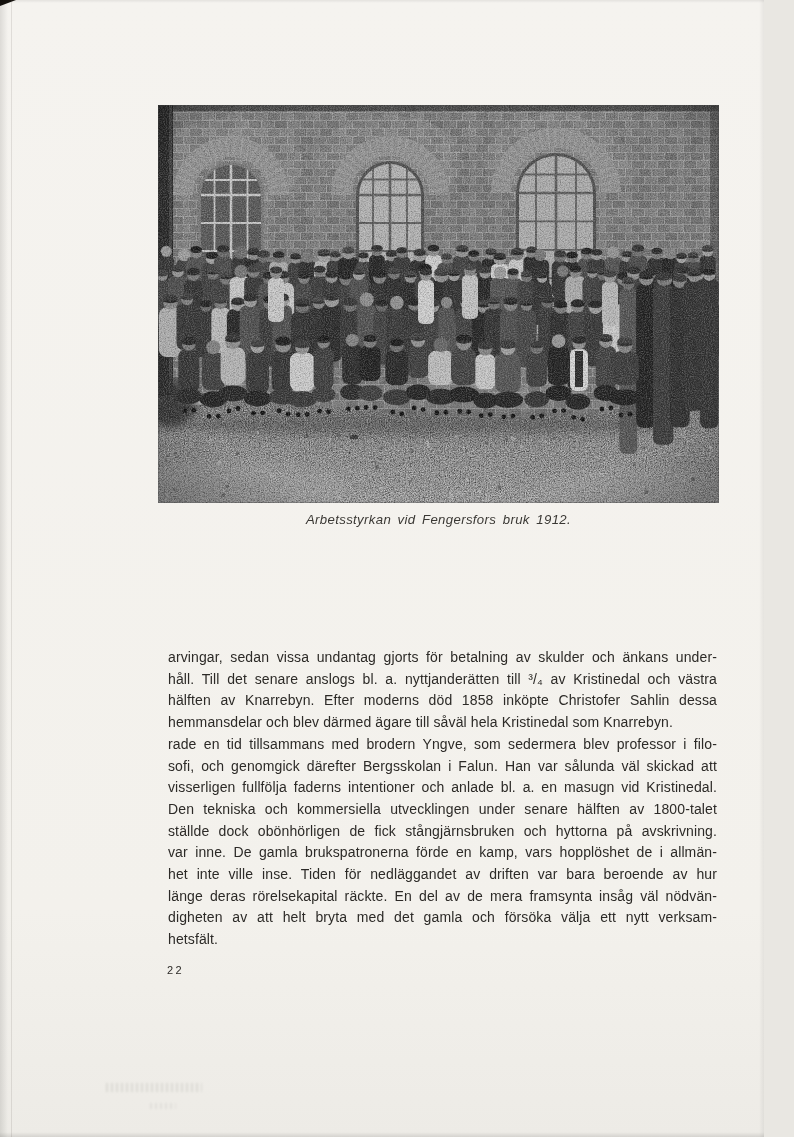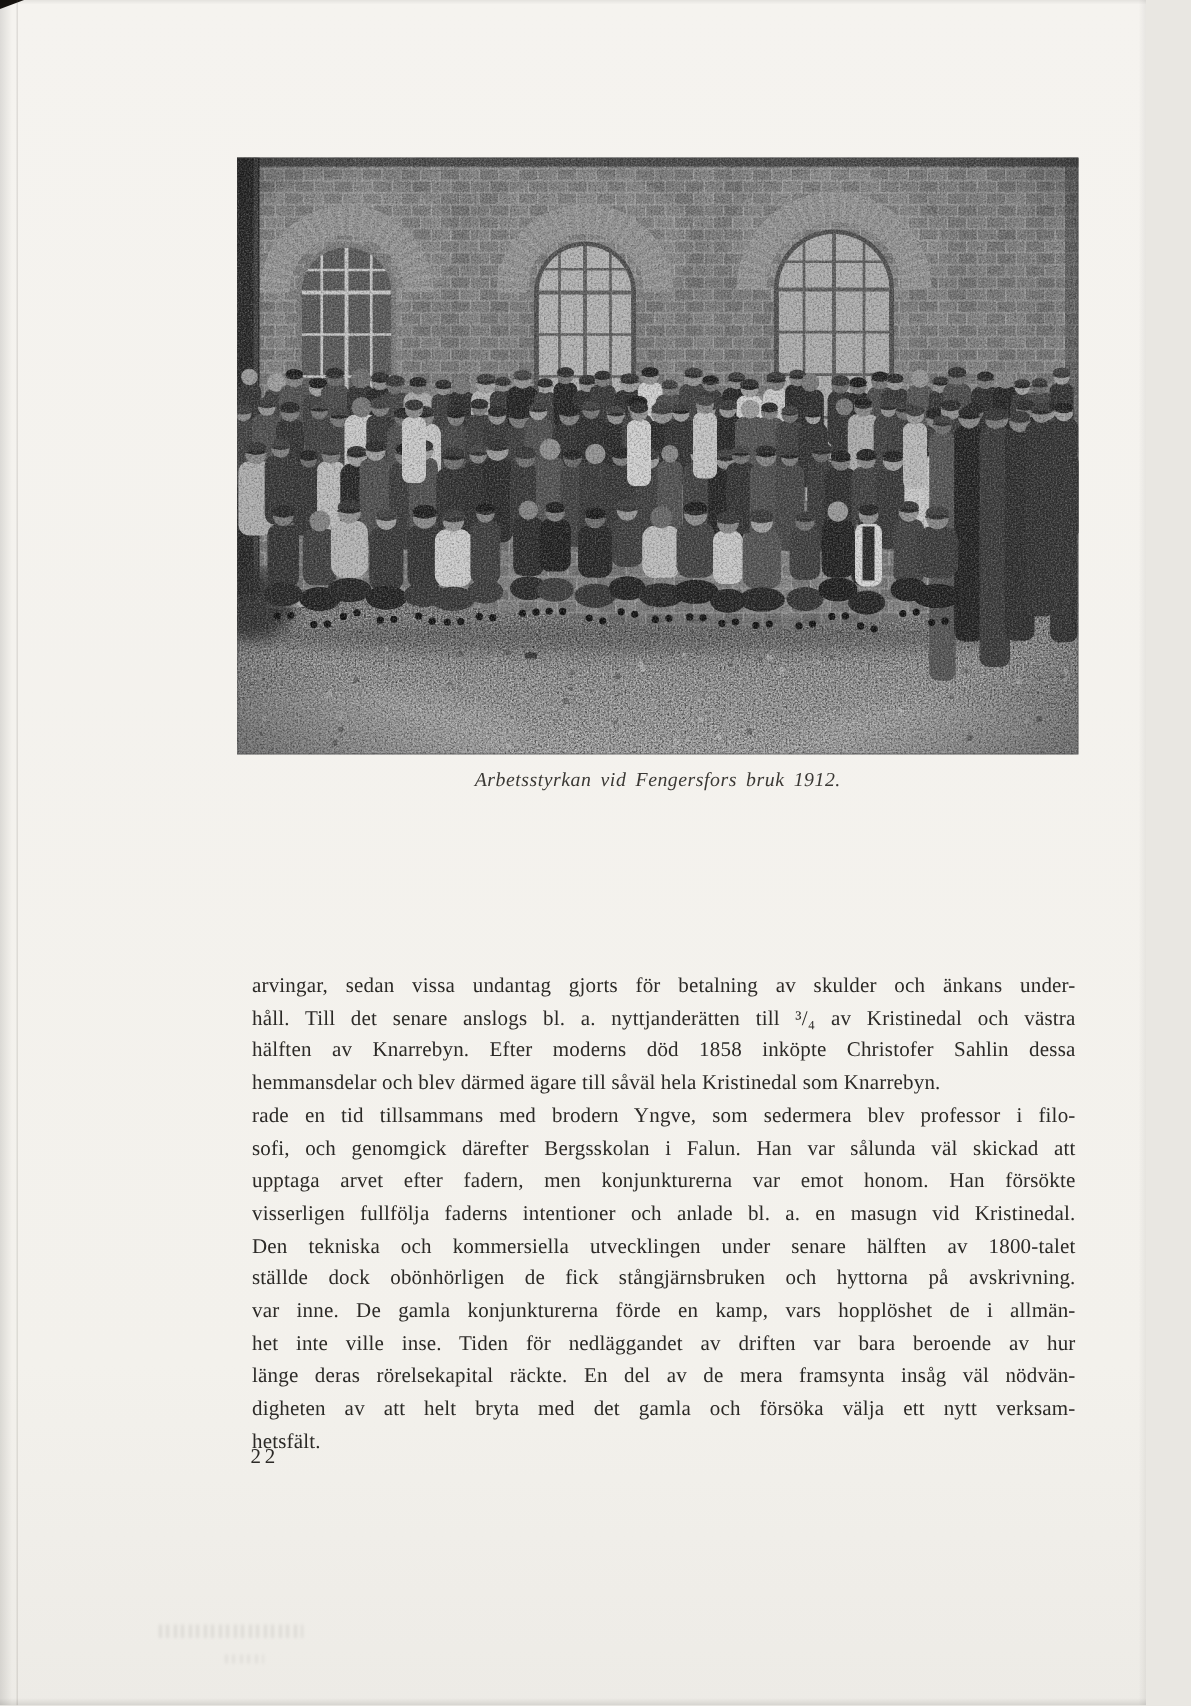--- a/index.html
+++ b/index.html
@@ -1,39 +1,39 @@
 <!DOCTYPE html>
 <html><head>
 <meta charset="utf-8">
 <style>
   html,body{margin:0;padding:0;background:#e9e7e2;}
   .page{
     position:relative;width:764px;height:1137px;overflow:hidden;
     background:linear-gradient(180deg,#f5f3ef 0%,#f3f1ec 80%,#edebe6 100%);
-    font-family:Liberation Serif, serif;color:#2c2a27;
+    font-family:Liberation Sans, sans-serif;color:#2c2a27;
   }
   
   .photo-wrap{position:absolute;left:158px;top:105px;width:561px;height:398px;}
   .photo{width:100%;height:100%;background:#8b8b8b;}
   .photo svg{display:block;width:100%;height:100%;}
   
   .caption{
     position:absolute;left:158px;top:512px;width:561px;text-align:center;
     font-style:italic;font-size:13.2px;letter-spacing:.35px;word-spacing:2.5px;color:#3a3834;
   }
   
   .body-text{
     position:absolute;left:168px;top:599px;width:549px;
     font-size:14px;line-height:21.7px;letter-spacing:.12px;color:#2c2a27;margin-top:48px;
   }
   .line{text-align:justify;text-align-last:justify;}
   .line.last{text-align-last:left;}
   .line.indent{text-indent:12px;}
   
-  .page-number{position:absolute;left:167px;top:964px;font-size:14px;letter-spacing:2.5px;color:#2c2a27;}
+  .page-number{position:absolute;left:167px;top:964px;font-size:11px;letter-spacing:2.5px;color:#2c2a27;}
   
   .nick{position:absolute;left:0;top:0;width:16px;height:6px;background:#16130f;clip-path:polygon(0 0,100% 0,0 100%);}
   .crease{position:absolute;left:11px;top:0;width:1px;height:100%;background:rgba(90,85,78,.14);}
   .edge-left{position:absolute;left:0;top:0;width:8px;height:100%;background:linear-gradient(90deg,rgba(0,0,0,.10),rgba(0,0,0,0));}
   .edge-right{position:absolute;right:0;top:0;width:5px;height:100%;background:linear-gradient(270deg,rgba(0,0,0,.06),rgba(0,0,0,0));}
   .edge-bottom{position:absolute;left:0;bottom:0;width:100%;height:5px;background:linear-gradient(180deg,rgba(0,0,0,0),rgba(0,0,0,.10));}
   .edge-top{position:absolute;left:0;top:0;width:100%;height:3px;background:linear-gradient(180deg,rgba(0,0,0,.07),rgba(0,0,0,0));}
   .speck{position:absolute;left:784px;top:150px;width:3px;height:3px;border-radius:50%;background:#6e6a64;opacity:.7;}
   .ghost{position:absolute;left:106px;top:1083px;width:96px;height:9px;opacity:.28;filter:blur(1.1px);
     background:repeating-linear-gradient(90deg,rgba(110,108,104,.5) 0 2px,transparent 2px 5px);}
@@ -852,25 +852,24 @@
   <main class="body-text">
       <div>
         <div class="line">arvingar, sedan vissa undantag gjorts för betalning av skulder och änkans under-</div>
         <div class="line">håll. Till det senare anslogs bl. a. nyttjanderätten till ³/₄ av Kristinedal och västra</div>
         <div class="line">hälften av Knarrebyn. Efter moderns död 1858 inköpte Christofer Sahlin dessa</div>
         <div class="line last">hemmansdelar och blev därmed ägare till såväl hela Kristinedal som Knarrebyn.</div>
       </div>
       <div>
         <div class="line">rade en tid tillsammans med brodern Yngve, som sedermera blev professor i filo-</div>
         <div class="line">sofi, och genomgick därefter Bergsskolan i Falun. Han var sålunda väl skickad att</div>
-        <div class="line">upptaga arvet efter fadern, men konjunkturerna var emot honom. Han försökte</div>
         <div class="line">visserligen fullfölja faderns intentioner och anlade bl. a. en masugn vid Kristinedal.</div>
         <div class="line">Den tekniska och kommersiella utvecklingen under senare hälften av 1800-talet</div>
         <div class="line">ställde dock obönhörligen de fick stångjärnsbruken och hyttorna på avskrivning.</div>
-        <div class="line">var inne. De gamla konjunkturerna förde en kamp, vars hopplöshet de i allmän-</div>
+        <div class="line">var inne. De gamla brukspatronerna förde en kamp, vars hopplöshet de i allmän-</div>
         <div class="line">het inte ville inse. Tiden för nedläggandet av driften var bara beroende av hur</div>
         <div class="line">länge deras rörelsekapital räckte. En del av de mera framsynta insåg väl nödvän-</div>
         <div class="line">digheten av att helt bryta med det gamla och försöka välja ett nytt verksam-</div>
         <div class="line last">hetsfält.</div>
       </div>
     </main>
 
   <div class="page-number">22</div>
 
   <div class="nick"></div>

